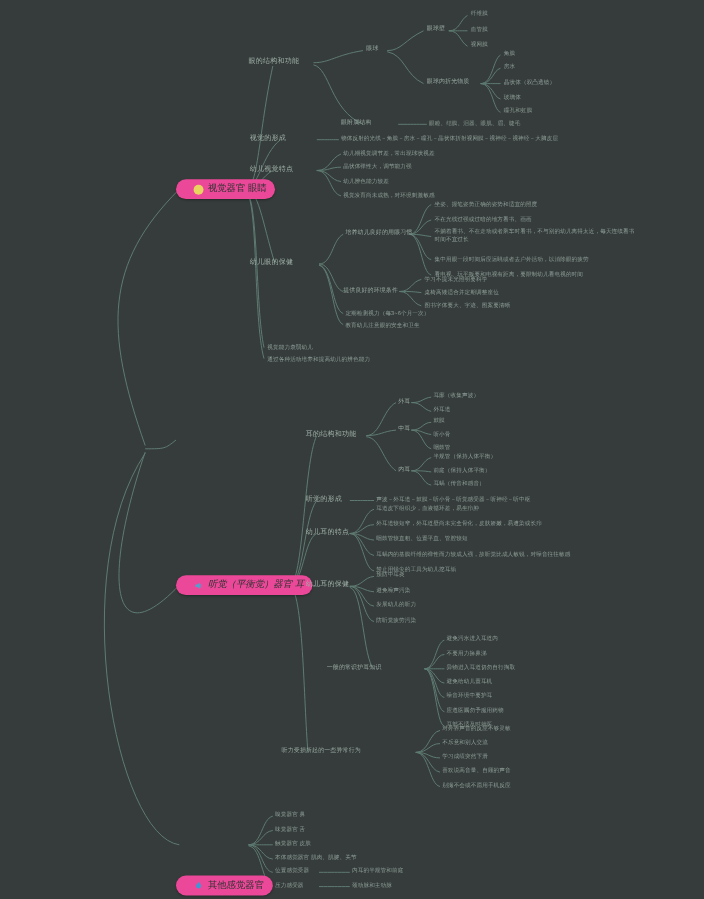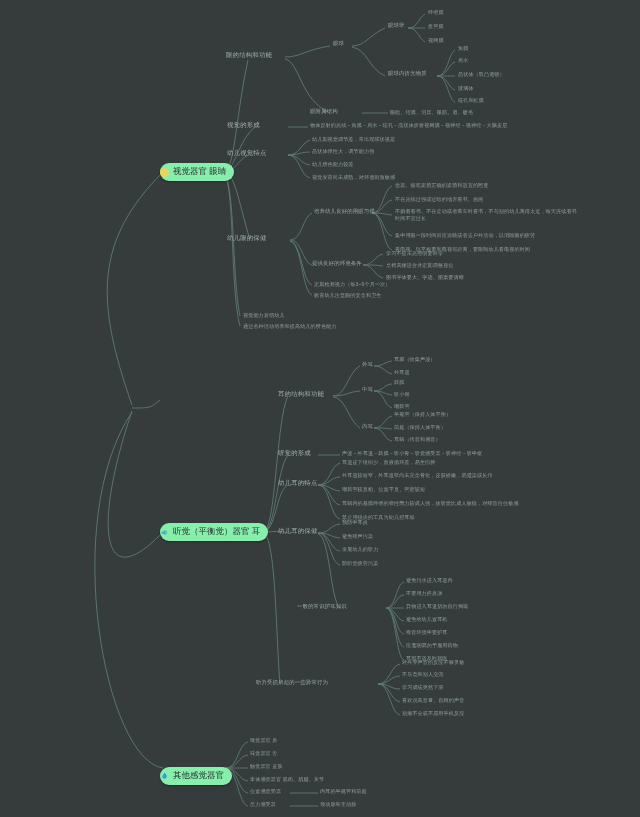--- a/index.html
+++ b/index.html
@@ -23,25 +23,25 @@
     color:#23241f;
     border:1px solid #c9c79c;
     border-radius:3px;
     font-size:11px;
     padding:4px 7px;
     letter-spacing:0.5px;
     box-shadow:0 1px 2px rgba(0,0,0,.35);
   }
   
   .main{
-    background:#86efac;
+    background:#ec4899;
     color:#2a332f;
     border-radius:9px;
     font-size:8.5px;
-    padding:3px 8px 3px 0;
+    padding:3px 8px 3px 16px;
     display:flex;align-items:center;gap:4px;
     box-shadow:0 1px 2px rgba(0,0,0,.3);
   }
   .main .ic{
     width:9px;height:9px;flex:0 0 9px;
     display:inline-block;line-height:9px;text-align:center;font-size:8px;
   }
   .dot-y{border-radius:50%;background:#e9d45f;}
   .ic svg{display:block;}
 
@@ -169,31 +169,31 @@
     <path d="M290,793 C 302,793 306,793 318,793"></path>
     <path d="M290,806 C 302,806 306,806 318,806"></path>
   </svg>
 
 
   <div class="node main" style="left:160px;top:163px;">
     <span class="ic dot-y"></span>
     <span>视觉器官 眼睛</span>
   </div>
 
-  <div class="node main" style="left:160px;top:523px;">
+  <div class="node main" style="left:160px;top:523px;font-style:italic;">
     <span class="ic">
       <svg width="9" height="9" viewBox="0 0 16 16">
           <path d="M3 6h3l4-3v10l-4-3H3z" fill="#4fa3d1"></path>
           <path d="M11 5c1.5 1.2 1.5 4.8 0 6" stroke="#4fa3d1" stroke-width="1.3" fill="none"></path>
         </svg>
     </span>
     <span>听觉（平衡觉）器官 耳</span>
   </div>
 
-  <div class="node main" style="left:160px;top:767px;">
+  <div class="node main" style="left:160px;top:796px;">
     <span class="ic">
       <svg width="9" height="9" viewBox="0 0 16 16">
           <path d="M8 1c2 3 4 4 4 7a4 4 0 0 1-8 0c0-2 2-3 4-7z" fill="#3a9ad9"></path>
         </svg>
     </span>
     <span>其他感觉器官</span>
   </div>
 
   <div class="node l2" style="left:226px;top:51px;">眼的结构和功能</div>
 

